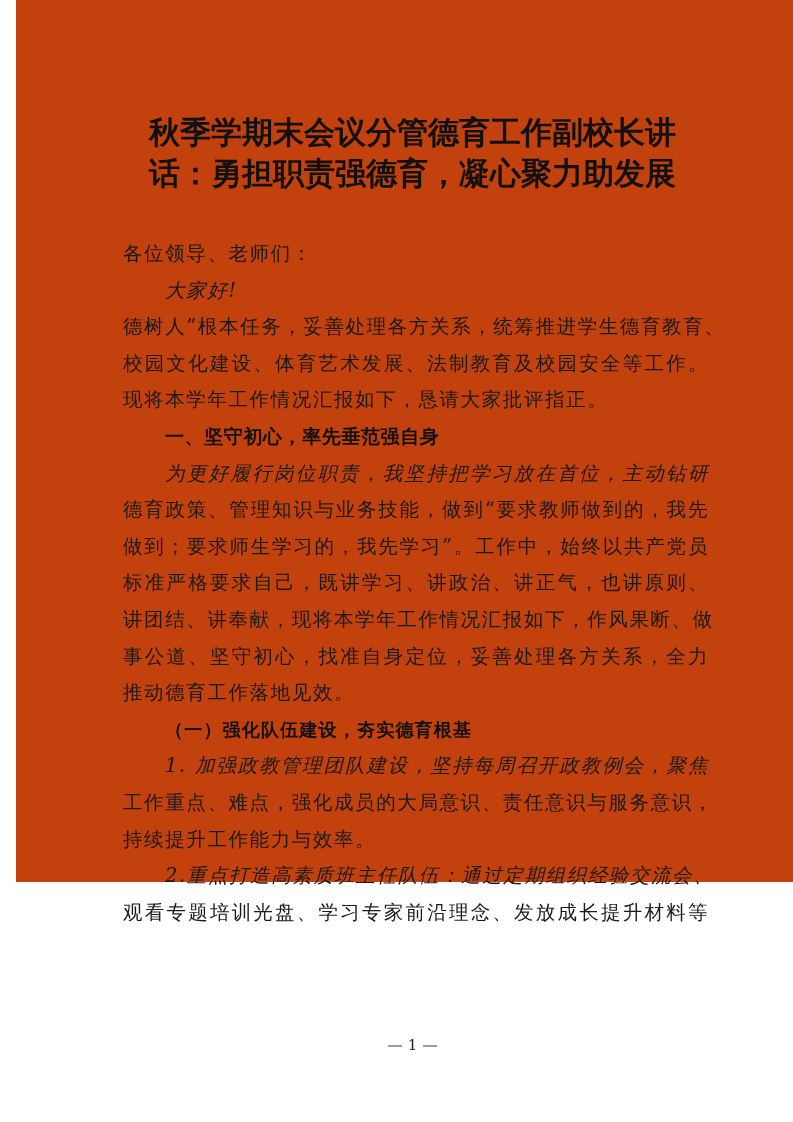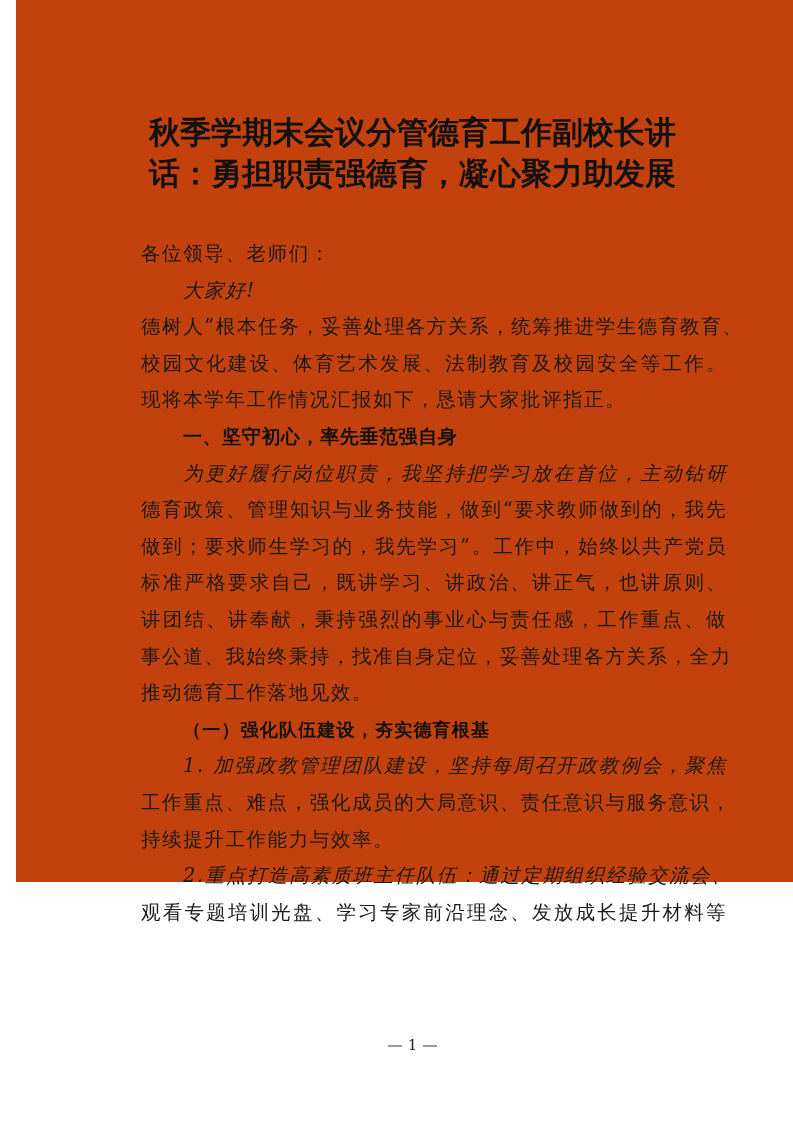--- a/index.html
+++ b/index.html
@@ -37,21 +37,20 @@
     .title .tline { display: block; white-space: nowrap; }
     .body {
       position: absolute;
       left: 107px;
       top: 236px;
       width: 586px;
       font-family: "DejaVu Serif", "Liberation Serif", serif;
       font-size: 19.5px;
       line-height: 36.6px;
       color: #1a1a1a;
-      margin-left: 18px;
     }
     .line {
       display: block;
       height: 36.6px;
       white-space: nowrap;
       text-align: justify;
       text-align-last: justify;
       letter-spacing: 1.6px;
     }
     .line.last { text-align-last: left; }
@@ -114,22 +113,22 @@
     <span class="line">德树人”根本任务，妥善处理各方关系，统筹推进学生德育教育、</span>
     <span class="line">校园文化建设、体育艺术发展、法制教育及校园安全等工作。</span>
     <span class="line last">现将本学年工作情况汇报如下，恳请大家批评指正。</span>
 
     <span class="h1">一、坚守初心，率先垂范强自身</span>
 
     <span class="line indent">为更好履行岗位职责，我坚持把学习放在首位，主动钻研</span>
     <span class="line">德育政策、管理知识与业务技能，做到“要求教师做到的，我先</span>
     <span class="line">做到；要求师生学习的，我先学习”。工作中，始终以共产党员</span>
     <span class="line">标准严格要求自己，既讲学习、讲政治、讲正气，也讲原则、</span>
-    <span class="line">讲团结、讲奉献，秉持强烈的事业心与责任感，工作重点、做</span>
-    <span class="line">事公道、我始终秉持，找准自身定位，妥善处理各方关系，全力</span>
+    <span class="line">讲团结、讲奉献，现将本学年工作情况汇报如下，作风果断、做</span>
+    <span class="line">事公道、坚守初心，找准自身定位，妥善处理各方关系，全力</span>
     <span class="line last">推动德育工作落地见效。</span>
 
     <span class="h2">（一）强化队伍建设，夯实德育根基</span>
 
     <span class="line indent">1. 加强政教管理团队建设，坚持每周召开政教例会，聚焦</span>
     <span class="line">工作重点、难点，强化成员的大局意识、责任意识与服务意识，</span>
     <span class="line last">持续提升工作能力与效率。</span>
 
     <span class="line indent">2.重点打造高素质班主任队伍：通过定期组织经验交流会、</span>
     <span class="line">观看专题培训光盘、学习专家前沿理念、发放成长提升材料等</span>

